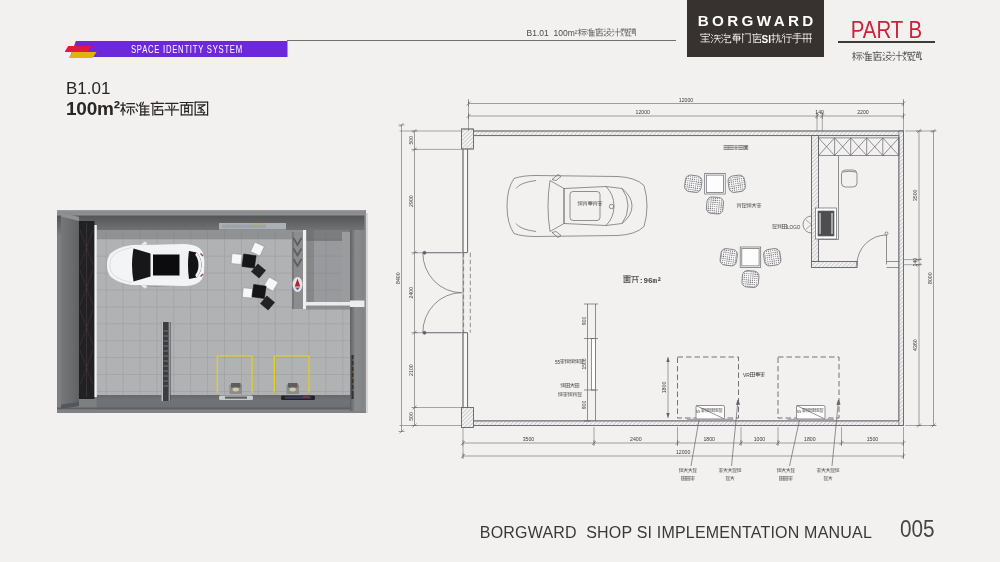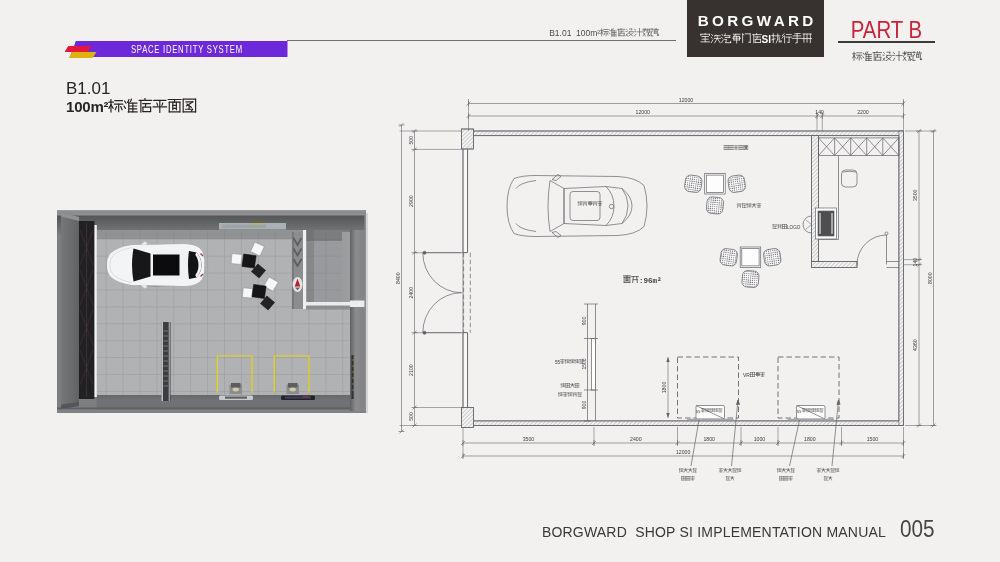--- a/index.html
+++ b/index.html
@@ -9,21 +9,21 @@
 </style></head><body>
 
 <div class="abs" style="left:287px;top:40px;width:389px;height:1px;background:#72706e"></div>
 
 <div class="abs" style="left:70px;top:40.5px;width:217.5px;height:16.5px;background:#6d28d9;clip-path:polygon(6px 0,100% 0,100% 100%,0 100%);color:#fff;font-size:11px;line-height:16.9px;padding-left:61px"><span style="display:inline-block;transform:scaleX(0.7);transform-origin:0 50%;letter-spacing:1.05px;white-space:nowrap">SPACE IDENTITY SYSTEM</span></div>
 
 <div class="abs" style="left:64.5px;top:46px;width:27px;height:6px;background:#e6173c;clip-path:polygon(14% 0,100% 0,86% 100%,0 100%)"></div>
 
 <div class="abs" style="left:68.5px;top:52px;width:28px;height:6px;background:#dfb40f;clip-path:polygon(14% 0,100% 0,86% 100%,0 100%)"></div>
 
-<div class="abs" style="left:456px;top:28px;width:203px;font-size:8.5px;color:#4c4a48;text-align:right;white-space:nowrap">B1.01&nbsp;&nbsp;100m²<svg width="58.8" height="8.4" viewBox="0 0 58.8 8.4" style="vertical-align:-0.50px">
+<div class="abs" style="left:480px;top:28px;width:203px;font-size:8.5px;color:#4c4a48;text-align:center;white-space:nowrap">B1.01&nbsp;&nbsp;100m²<svg width="58.8" height="8.4" viewBox="0 0 58.8 8.4" style="vertical-align:-0.50px">
       <g stroke="#4c4a48" stroke-width="0.60" stroke-linecap="round" fill="none">
         <line x1="1.68" y1="0.84" x2="1.68" y2="7.98"></line>
         <line x1="0.42" y1="2.35" x2="3.11" y2="2.35"></line>
         <line x1="1.68" y1="3.78" x2="0.50" y2="5.88"></line>
         <line x1="1.68" y1="3.78" x2="2.94" y2="5.88"></line>
         <line x1="3.86" y1="1.51" x2="8.23" y2="1.51"></line>
         <line x1="3.61" y1="3.53" x2="8.40" y2="3.53"></line>
         <line x1="6.05" y1="3.53" x2="6.05" y2="7.81"></line>
         <line x1="4.87" y1="4.87" x2="4.12" y2="6.72"></line>
         <line x1="7.22" y1="4.87" x2="7.98" y2="6.72"></line>
@@ -253,21 +253,21 @@
         <line x1="66.80" y1="3.60" x2="66.80" y2="6.20"></line>
         <line x1="64.60" y1="6.20" x2="66.80" y2="6.20"></line>
         <line x1="68.40" y1="3.20" x2="68.40" y2="8.60"></line>
         <line x1="68.40" y1="8.60" x2="69.80" y2="8.60"></line>
         <line x1="69.80" y1="8.60" x2="69.80" y2="7.40"></line>
       </g>
     </svg></div>
 
 <div class="abs" style="left:66px;top:79px;font-size:17px;font-weight:normal;color:#2a2624">B1.01</div>
 
-<div class="abs" style="left:66px;top:98px;font-size:15px;font-weight:bold;color:#2a2624;white-space:nowrap;letter-spacing:-0.2px">100m²<svg width="88.8" height="14.8" viewBox="0 0 88.8 14.8" style="vertical-align:-1.00px">
+<div class="abs" style="left:66px;top:98px;font-size:19px;font-weight:bold;color:#2a2624;white-space:nowrap;letter-spacing:-0.2px">100m²<svg width="88.8" height="14.8" viewBox="0 0 88.8 14.8" style="vertical-align:-1.00px">
       <g stroke="#2a2624" stroke-width="1.20" stroke-linecap="round" fill="none">
         <line x1="2.96" y1="1.48" x2="2.96" y2="14.06"></line>
         <line x1="0.74" y1="4.14" x2="5.48" y2="4.14"></line>
         <line x1="2.96" y1="6.66" x2="0.89" y2="10.36"></line>
         <line x1="2.96" y1="6.66" x2="5.18" y2="10.36"></line>
         <line x1="6.81" y1="2.66" x2="14.50" y2="2.66"></line>
         <line x1="6.36" y1="6.22" x2="14.80" y2="6.22"></line>
         <line x1="10.66" y1="6.22" x2="10.66" y2="13.76"></line>
         <line x1="8.58" y1="8.58" x2="7.25" y2="11.84"></line>
         <line x1="12.73" y1="8.58" x2="14.06" y2="11.84"></line>
@@ -311,21 +311,21 @@
         <line x1="75.18" y1="13.91" x2="87.62" y2="13.91"></line>
         <line x1="77.85" y1="3.85" x2="84.95" y2="3.85"></line>
         <line x1="84.95" y1="3.85" x2="78.44" y2="7.99"></line>
         <line x1="79.03" y1="5.92" x2="83.47" y2="9.47"></line>
         <line x1="77.55" y1="11.25" x2="84.66" y2="11.25"></line>
         <line x1="84.66" y1="11.25" x2="83.18" y2="13.32"></line>
         <line x1="81.10" y1="8.58" x2="81.10" y2="11.25"></line>
       </g>
     </svg></div>
 
-<div class="abs" style="right:114px;top:524px;font-size:14px;color:#3b3937;letter-spacing:0.2px;white-space:nowrap">BORGWARD&nbsp;&nbsp;SHOP SI IMPLEMENTATION MANUAL</div>
+<div class="abs" style="right:128px;top:524px;font-size:16px;color:#3b3937;letter-spacing:0.2px;white-space:nowrap">BORGWARD&nbsp;&nbsp;SHOP SI IMPLEMENTATION MANUAL</div>
 
 <div class="abs" style="left:900px;top:516px;font-size:23px;color:#474441;letter-spacing:0px;transform:scaleX(0.9);transform-origin:0 0">005</div>
 
 <svg class="abs" style="left:55px;top:205px" width="315" height="212" viewBox="0 0 315 212">
 <defs>
 <pattern id="tile" width="16.9" height="16.9" patternUnits="userSpaceOnUse">
         <rect width="16.9" height="16.9" fill="#b1b2b4"></rect>
         <path d="M0 0.4H16.9M0.4 0V16.9" stroke="#9fa0a2" stroke-width="0.8"></path>
         <circle cx="5" cy="8" r="0.45" fill="#a5a6a8"></circle>
         <circle cx="12" cy="4" r="0.35" fill="#a8a9ab"></circle>

